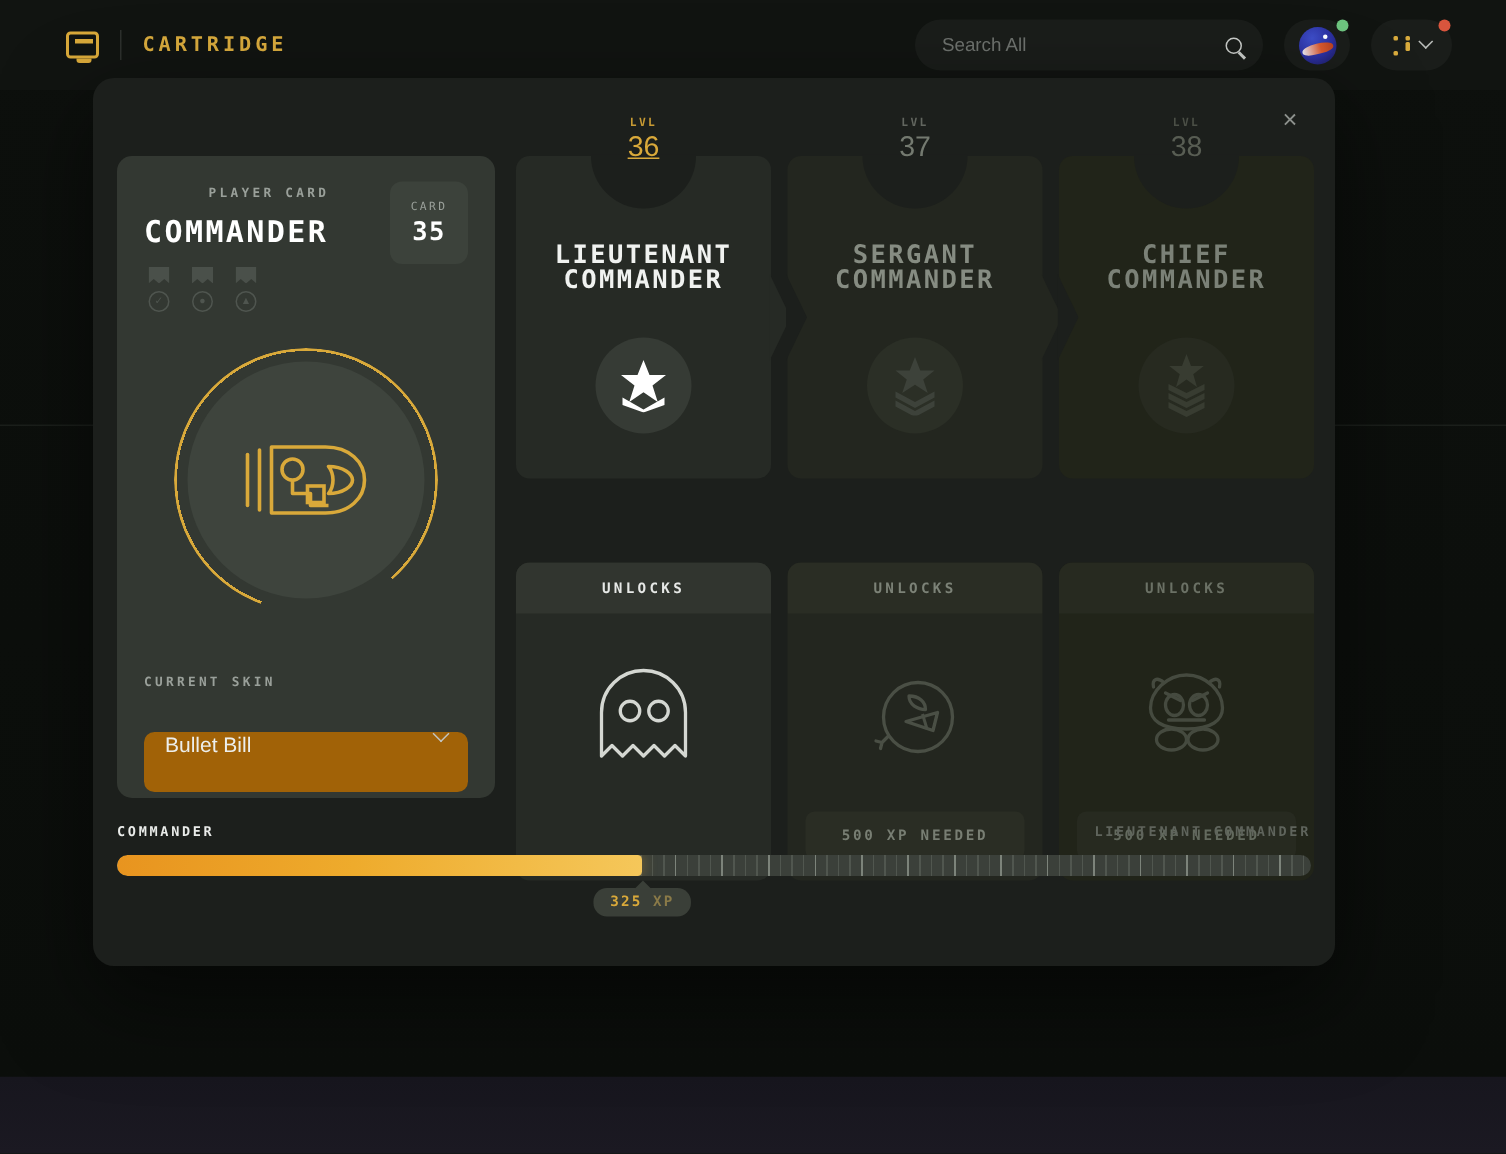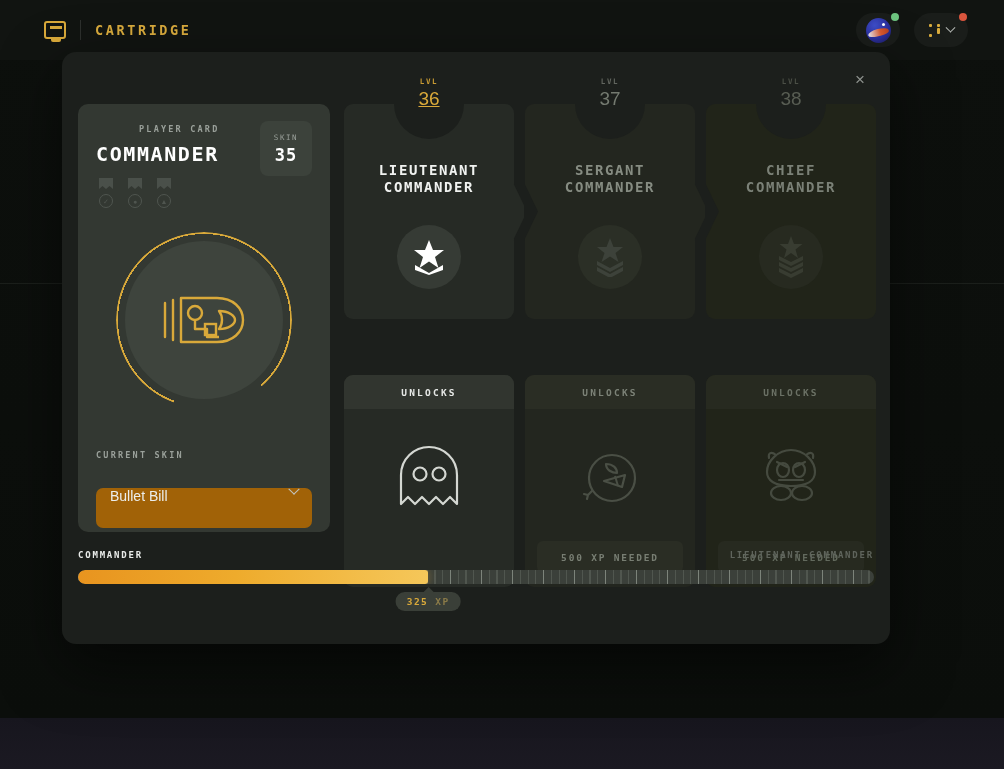--- a/index.html
+++ b/index.html
@@ -384,21 +384,21 @@
   .rank-card.active .lvl-val { color: #d9a93a; text-decoration: underline; }
   .rank-card.locked .lvl-lbl { color: #62665f; }
   .rank-card.locked .lvl-val { color: #747a70; }
   .rank-card.locked2 .lvl-lbl { color: #4b4f46; }
   .rank-card.locked2 .lvl-val { color: #585d53; }
 
   .rank-title {
     position: absolute;
     left: 0; right: 0; top: 58px;
     text-align: center;
-    font-size: 14px;
+    font-size: 17px;
     letter-spacing: 1.6px;
     line-height: 17px;
     font-weight: 700;
     font-family: "DejaVu Sans Mono", monospace;
   }
   .rank-card.active .rank-title { color: #f0f2f0; }
   .rank-card.locked .rank-title { color: #868c82; }
   .rank-card.locked2 .rank-title { color: #7b8177; }
 
   .insignia-disc {
@@ -560,20 +560,24 @@
 <div id="topbar">
 
   <div id="brand">
     <div class="cart-icon"></div>
     <div id="brand-div"></div>
     <div id="brand-name">CARTRIDGE</div>
   </div>
 
   <div id="topbar-right">
 
+    <div id="search-box">
+      <input id="search-input" type="text" placeholder="Search All" style="">
+      <div class="mag"></div>
+    </div>
 
     <div id="avatar-btn" class="pill-btn">
       <div class="avatar-orb"></div>
       <div class="dot-badge dot-green"></div>
     </div>
 
     <div id="profile-btn" class="pill-btn">
       <div class="dots-icon">
         <i></i>
           <i></i>
@@ -590,21 +594,21 @@
 <div id="modal">
 
   <div id="close-btn">×</div>
 
   <div id="player-card">
 
     <div id="player-card-label">PLAYER CARD</div>
     <div id="player-rank">COMMANDER</div>
 
     <div id="level-badge">
-      <div class="lbl">SKIN</div>
+      <div class="lbl">CARD</div>
       <div class="val">35</div>
     </div>
 
     <div id="medals">
       <div class="medal">
         <div class="ribbon"></div>
           <div class="disc">
             <span>✓</span>
           </div>
       </div>

